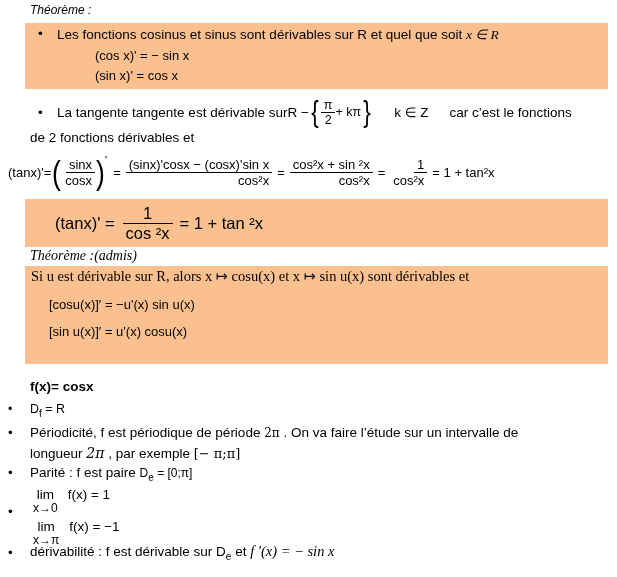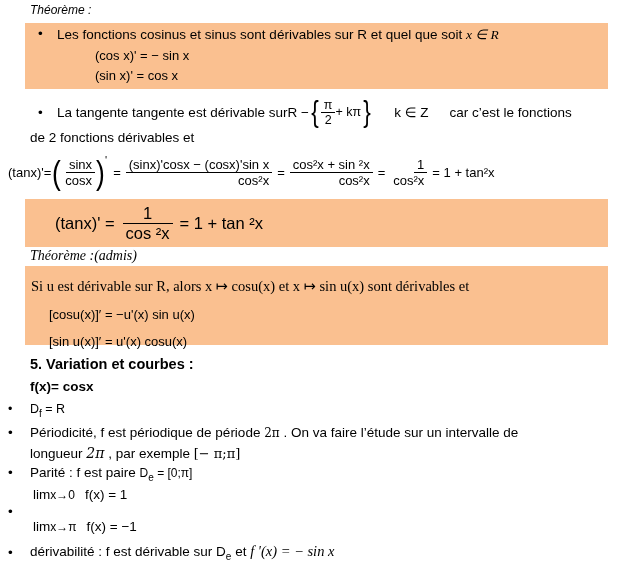--- a/index.html
+++ b/index.html
@@ -33,21 +33,21 @@
   .paren-prime { font-size:11px; position:relative; top:-13px; left:-1px; }
   .eq { margin:0 5px; }
   .frac-md { font-size:13px;align-items:flex-end; }
 
   
   .block2 { position:absolute; left:25px; top:199px; width:583px; height:48px; display:flex; align-items:center; padding-left:30px; font-size:16.5px; }
   .block2 .eq { margin:0 7px; }
 
   
   .t2-label { position:absolute; left:30px; top:248px; font-family:"Liberation Serif",serif; font-style:italic; font-size:14px; }
-  .block3 { position:absolute; left:25px; top:266px; width:583px; height:79px; font-family:"Liberation Serif",serif; font-size:14.5px; padding:12px 6px; }
+  .block3 { position:absolute; left:25px; top:266px; width:583px; height:98px; font-family:"Liberation Serif",serif; font-size:14.5px; padding:2px 6px; }
   .block3 .b3f { font-family:Liberation Sans, sans-serif; font-size:13px; padding-left:18px; margin-top:12px; }
 
   
   .heading { position:absolute; left:30px; top:356px; font-size:14.5px; font-weight:bold; }
   .subheading { position:absolute; left:30px; top:379px; font-size:13.5px; font-weight:bold; }
 
   .vrow { position:absolute; left:8px; display:flex; font-size:13.5px; width:600px; }
   .vrow .bullet { width:22px; }
   .df-row { top:402px; font-size:12.5px; }
   .sub { font-size:10px; vertical-align:sub; }
@@ -55,21 +55,21 @@
   .math-sm { font-family:"DejaVu Serif",serif; font-size:12px; }
   .math-it { font-family:"DejaVu Serif",serif; font-style:italic; font-size:14px; }
   .interval { font-family:"DejaVu Serif",serif; font-size:13px; }
   .parite-row { top:465px; }
   .small-eq { font-size:12px; }
 
   .lim-bullet { position:absolute; left:8px; top:504px; font-size:13.5px; }
   .lim-row { position:absolute; left:33px; display:flex; align-items:flex-start; font-size:13.5px; }
   .lim-row1 { top:487px; }
   .lim-row2 { top:519px; }
-  .lim-stack { display:inline-flex; align-items:flex-end; margin-right:10px; }
+  .lim-stack { display:inline-flex; flex-direction:column; align-items:center; margin-right:10px; }
   .lim-sub { font-size:12px; margin-top:-1px; }
 
   .deriv2-row { top:543px; align-items:center; }
   .serif-math { font-family:"Liberation Serif",serif; font-style:italic; font-size:14.5px; }
 </style>
 </head>
 <body>
 
 <div class="page">
 
@@ -136,21 +136,20 @@
     <span class="eq">= 1 + tan ²x</span>
   </div>
 
   <div class="t2-label">Théorème :(admis)</div>
   <div class="block3 hl">
     <div>Si u est dérivable sur R, alors  x ↦ cosu(x)  et  x ↦ sin u(x)    sont dérivables et</div>
     <div class="b3f">[cosu(x)]′ = −u'(x) sin u(x)</div>
     <div class="b3f">[sin u(x)]′ = u'(x) cosu(x)</div>
   </div>
 
-  <div class="heading">5. Variation et courbes :</div>
   <div class="subheading">f(x)= cosx</div>
 
   <div class="vrow df-row">
     <span class="bullet">•</span>
     <span><span>D</span><span class="sub">f</span><span> = R</span></span>
   </div>
 
   <div class="vrow period-row">
     <span class="bullet">•</span>
     <span>

